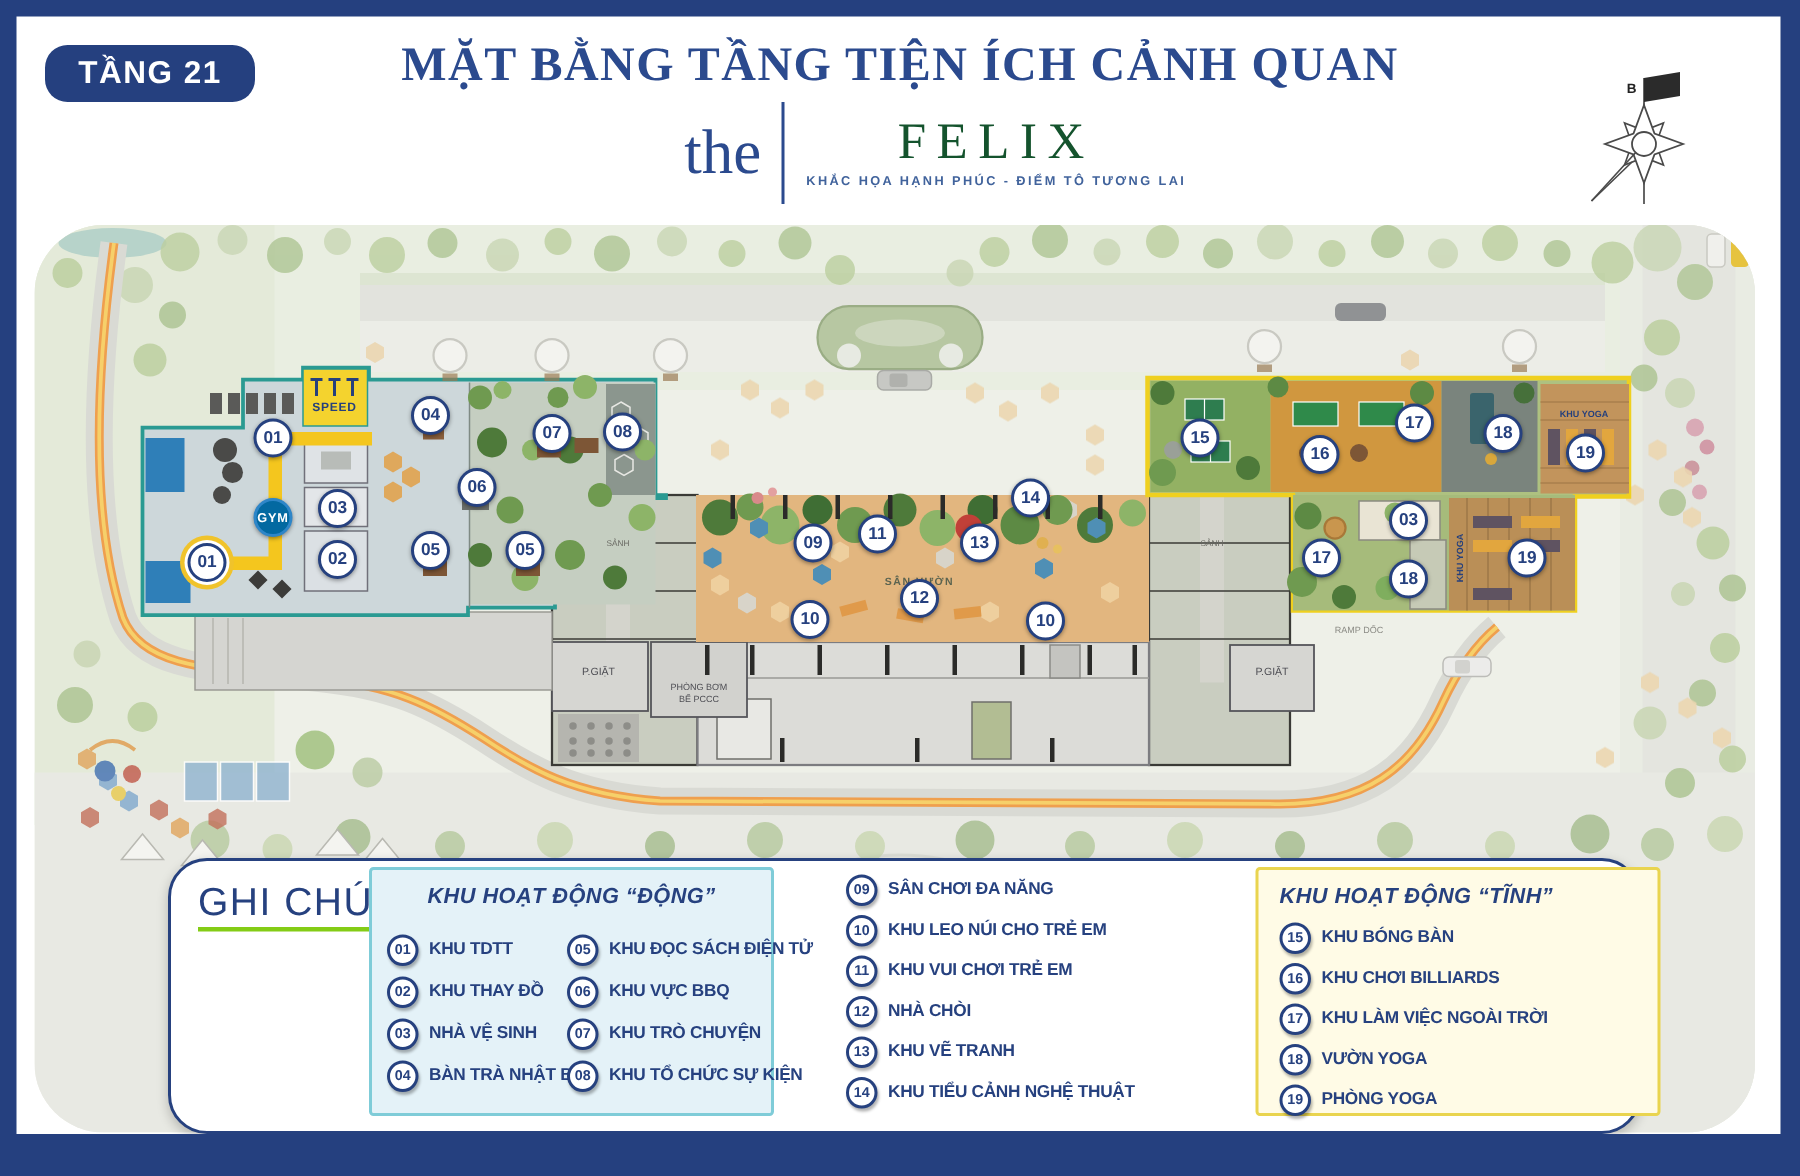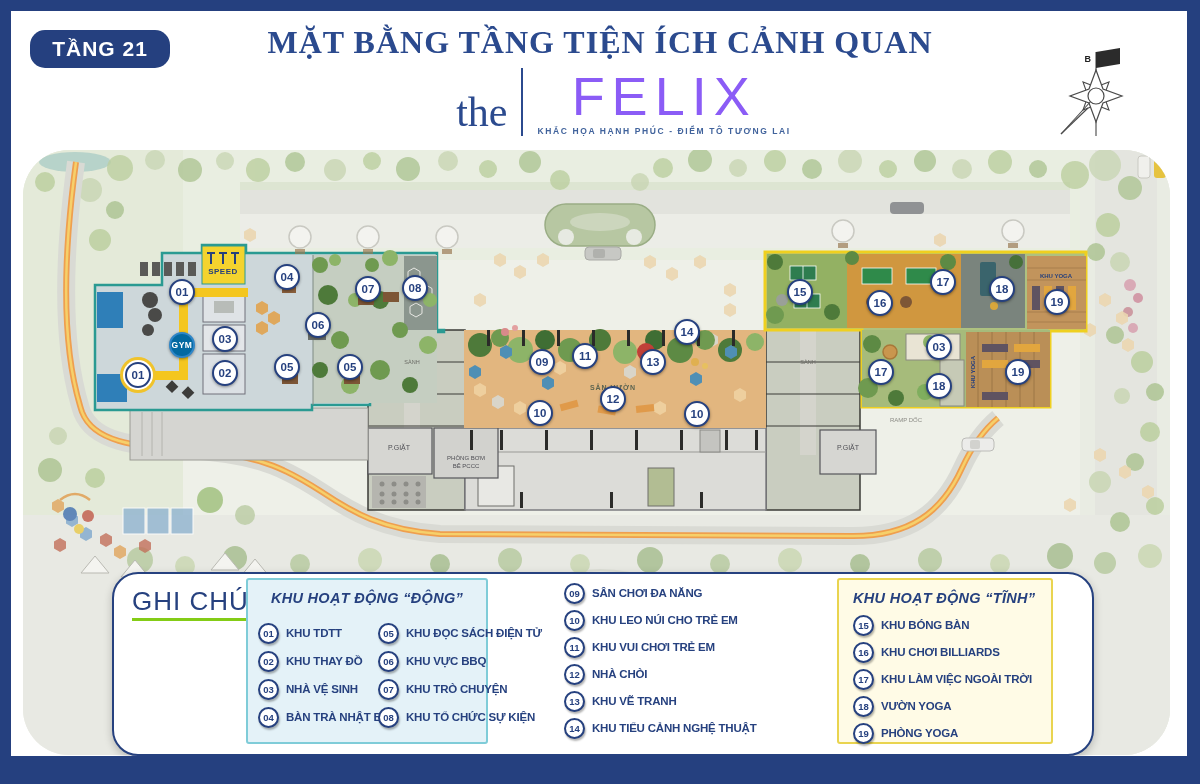--- a/index.html
+++ b/index.html
@@ -6,51 +6,51 @@
   .page{position:relative;width:1200px;height:784px;background:#fff;overflow:hidden;
         font-family:"Liberation Sans",sans-serif;}
   .frame{position:absolute;inset:0;border:11px solid #25407f;border-bottom-width:28px;
          border-right-width:13px;z-index:30;pointer-events:none;}
   .floor-badge{position:absolute;left:30px;top:30px;width:140px;height:38px;background:#25407f;
          color:#fff;font-size:21px;font-weight:bold;letter-spacing:1px;display:flex;
          align-items:center;justify-content:center;z-index:31;border-radius:15px;}
   .main-title{position:absolute;top:24px;left:0;right:0;text-align:center;z-index:31;
          font-family:"Liberation Serif",serif;font-size:32px;font-weight:600;color:#2b4a8e;
          letter-spacing:1px;}
-  .logo{position:absolute;top:68px;left:0;right:0;display:flex;align-items:flex-end;
+  .logo{position:absolute;top:68px;left:0;right:0;display:flex;align-items:center;
         justify-content:center;z-index:31;margin-left:47px;}
   .logo .the{font-family:"Liberation Serif",serif;font-size:42px;color:#2b4a8e;margin-right:13px;}
   .logo .divider{width:2px;height:68px;background:#2b4a8e;margin-right:15px;}
   .logo-r{display:flex;flex-direction:column;align-items:center;}
-  .logo .felix{font-family:Liberation Sans, sans-serif;font-size:54px;line-height:0.95;
-        color:#8b5cf6;letter-spacing:7px;}
+  .logo .felix{font-family:Liberation Serif, serif;font-size:34px;line-height:0.95;
+        color:#14532d;letter-spacing:7px;}
   .logo .tagline{font-size:8.5px;letter-spacing:1.6px;color:#41639c;margin-top:4px;font-weight:bold;}
   .compass{position:absolute;left:1040px;top:34px;z-index:31;}
   
   .plan-svg{position:absolute;left:0;top:0;z-index:1;}
   .marker-layer{position:absolute;inset:0;z-index:5;pointer-events:none;}
   .marker{position:absolute;width:26px;height:26px;border-radius:50%;background:#fff;
           border:2.5px solid #26417f;box-sizing:border-box;color:#26417f;font-size:11.5px;
           font-weight:bold;display:flex;align-items:center;justify-content:center;
           box-shadow:0 1px 3px rgba(0,0,0,.4);}
   .marker.ring{box-shadow:0 0 0 2px #fff,0 0 0 5px #f0c32b,0 1px 3px rgba(0,0,0,.4);}
   .marker.gym{background:#0369a1;border-color:#2e86c8;color:#fff;font-size:8.5px;letter-spacing:.5px;}
   
   .legend{position:absolute;left:112px;top:572px;width:978px;height:180px;background:#fff;
           border:2px solid #26417f;border-radius:26px;z-index:20;box-shadow:0 3px 8px rgba(0,0,0,.22);}
   .ghichu{position:absolute;left:18px;top:12px;font-size:26px;font-weight:normal;color:#26417f;
           letter-spacing:1px;border-bottom:3px solid #84cc16;padding-bottom:1px;}
-  .box-dong{position:absolute;left:132px;top:4px;width:242px;height:166px;background:#e4f2f8;
+  .box-dong{position:absolute;left:132px;top:4px;width:270px;height:166px;background:#e4f2f8;
           border:2px solid #7fccd8;border-radius:3px;box-sizing:border-box;}
   .box-dong .box-title{margin-top:10px;text-align:center;}
   .box-title{font-size:14.5px;font-weight:bold;font-style:italic;color:#26417f;letter-spacing:.3px;}
   .dong-grid{position:absolute;left:10px;top:42px;display:grid;
           grid-template-columns:120px auto;grid-auto-flow:column;grid-template-rows:repeat(4,28px);}
   .mid-list{position:absolute;left:450px;top:8px;display:flex;flex-direction:column;gap:5px;}
-  .box-tinh{position:absolute;left:723px;top:4px;width:216px;height:166px;background:#fffbe6;
+  .box-tinh{position:absolute;left:723px;top:4px;width:270px;height:166px;background:#fffbe6;
           border:2px solid #e9d44f;border-radius:3px;box-sizing:border-box;padding:10px 0 0 14px;}
   .tinh-list{display:flex;flex-direction:column;gap:5px;margin-top:8px;}
   .li{display:flex;align-items:center;height:22px;white-space:nowrap;}
   .num{flex:0 0 auto;width:21px;height:21px;border-radius:50%;border:2px solid #26417f;
        background:#fff;color:#26417f;font-size:9.5px;font-weight:bold;display:flex;
        align-items:center;justify-content:center;box-sizing:border-box;margin-right:7px;
        box-shadow:1px 2px 2px rgba(0,0,0,.3);}
   .lbl{font-size:11.5px;font-weight:bold;color:#26417f;letter-spacing:-.2px;}
   text{font-family:"Liberation Sans",sans-serif;}
 </style>

